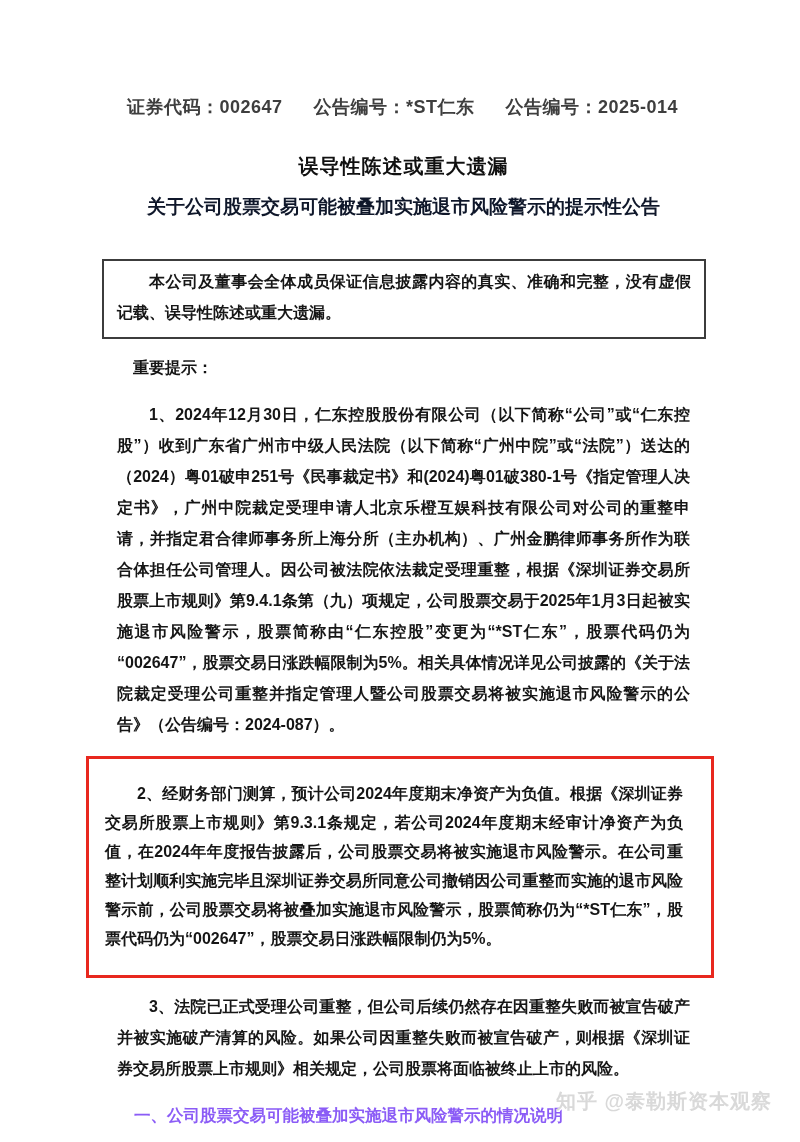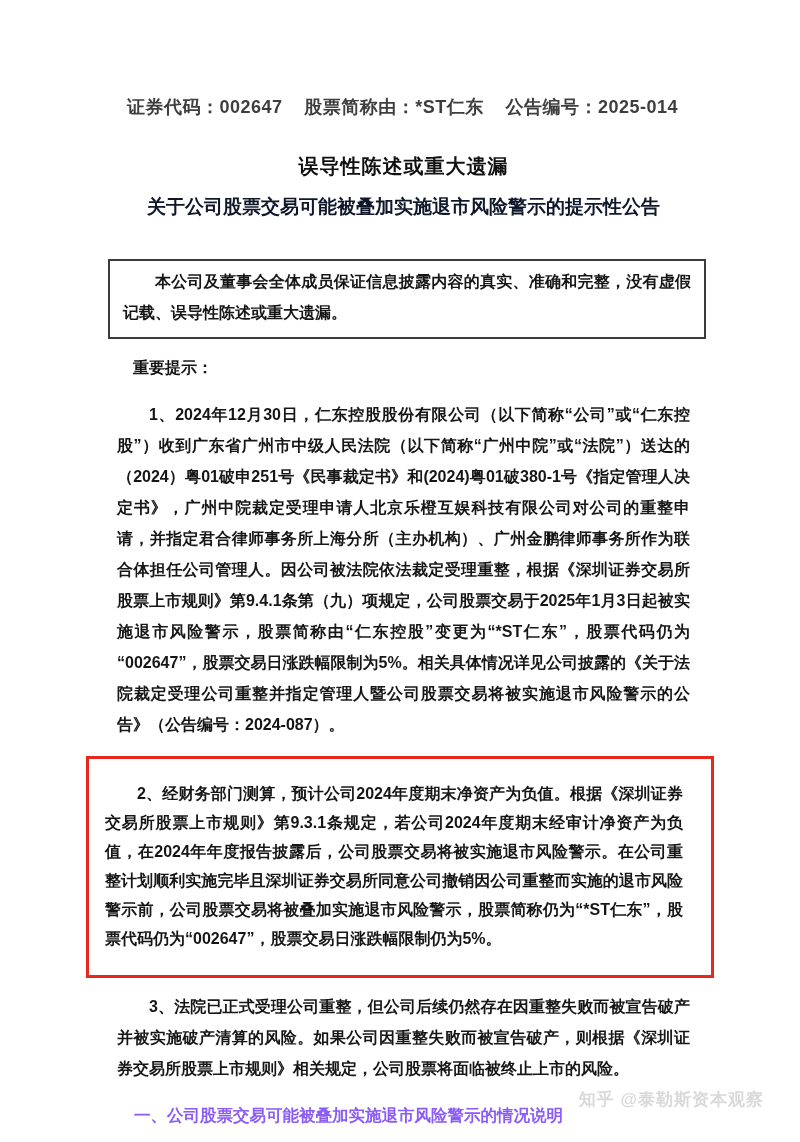--- a/index.html
+++ b/index.html
@@ -45,21 +45,21 @@
   }
   .title2 {
     margin: 14px 0 0 0;
     text-align: center;
     font-size: 19px;
     line-height: 28px;
     font-weight: 700;
     color: #0f172a;
   }
   .guarantee-box {
-    margin: 38px 0 0 7px;
+    margin: 38px 0 0 1px;
     border: 2px solid #3c3c3c;
     box-sizing: border-box;
     padding: 5px 13px 9px 13px;
   }
   .guarantee-box p {
     margin: 0;
     font-size: 16px;
     font-weight: 700;
     line-height: 31px;
     text-indent: 2em;
@@ -99,39 +99,39 @@
     font-size: 16.5px;
     font-weight: 700;
     line-height: 31px;
     text-indent: 2em;
     text-align: left;
     color: #8b5cf6;
   }
   .watermark {
     position: absolute;
     top: 1088px;
-    right: 36px;
-    font-size: 17px;
+    right: 28px;
+    font-size: 20px;
     font-weight: 700;
     letter-spacing: 1px;
     color: #d9d9d9;
     text-shadow: 1px 1px 0 #ffffff;
     white-space: nowrap;
     user-select: none;
   }
 </style>
 </head>
 <body>
 
 <div class="page">
   <div class="content">
 
     <div class="doc-header">
       <span>证券代码：002647</span>
-      <span>股票简称由：*ST仁东</span>
+      <span>公告编号：*ST仁东</span>
       <span>公告编号：2025-014</span>
     </div>
 
     <h1 class="title1">误导性陈述或重大遗漏</h1>
     <h2 class="title2">关于公司股票交易可能被叠加实施退市风险警示的提示性公告</h2>
 
     <div class="guarantee-box" style="border-color: rgb(60, 60, 60);">
       <p>本公司及董事会全体成员保证信息披露内容的真实、准确和完整，没有虚假记载、误导性陈述或重大遗漏。</p>
     </div>
 

